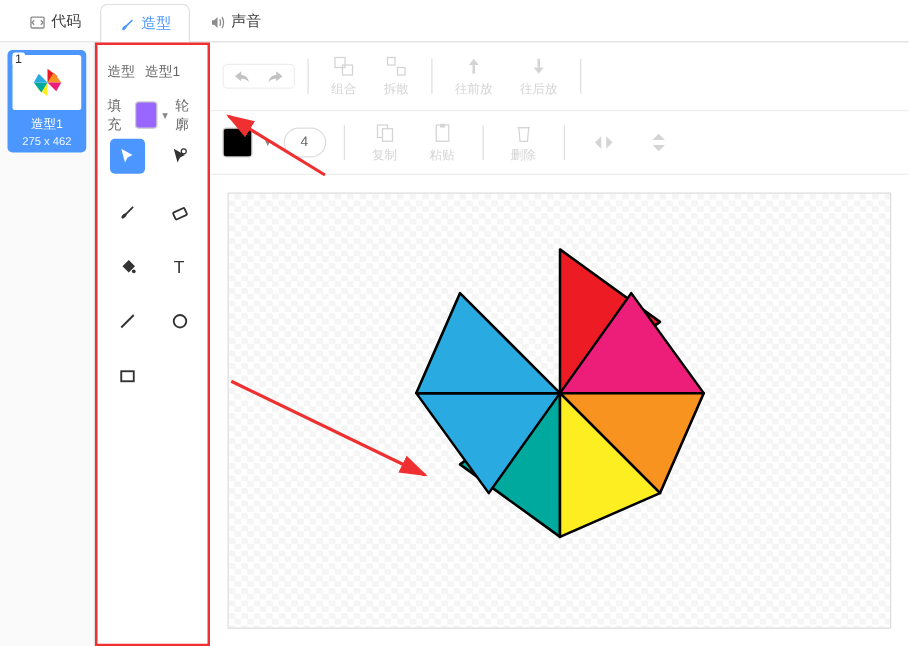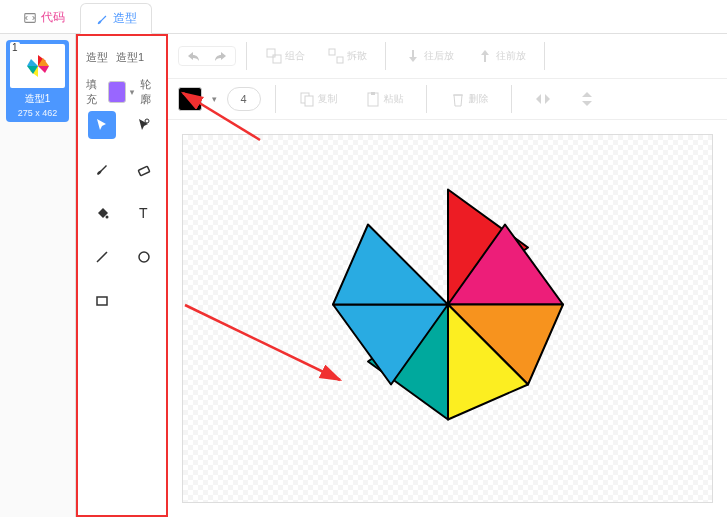--- a/index.html
+++ b/index.html
@@ -1,38 +1,38 @@
 <!DOCTYPE html>
 <html><head>
   <meta charset="utf-8">
   <style>
     * { margin: 0; padding: 0; box-sizing: border-box; font-family: "Microsoft YaHei", sans-serif; }
     body { background: #fff; width: 727px; height: 517px; overflow: hidden; position: relative; }
     .tabs { display: flex; border-bottom: 1px solid #e0e0e0; height: 34px; align-items: flex-end; padding-left: 8px; }
-    .tab { padding: 6px 14px; font-size: 12px; color: #ec4899; cursor: pointer; display: flex; align-items: center; gap: 4px; border: 1px solid transparent; }
+    .tab { padding: 6px 14px; font-size: 12px; color: #404040; cursor: pointer; display: flex; align-items: center; gap: 4px; border: 1px solid transparent; }
     .tab.active { color: #4c97ff; border: 1px solid #e0e0e0; border-bottom: 1px solid #fff; border-radius: 6px 6px 0 0; background: #fff; margin-bottom: -1px; }
     .tab-icon { width: 14px; height: 14px; }
     .body { display: flex; height: calc(100% - 34px); }
     .left-col { width: 76px; padding: 6px; background: #fafafa; border-right: 1px solid #e0e0e0; }
     .thumb { background: #4c97ff; border-radius: 4px; padding: 2px; text-align: center; position: relative; }
     .thumb-num { position: absolute; top: 2px; left: 4px; font-size: 10px; color: #333; background: #fff; border-radius: 2px; padding: 0 2px; }
     .thumb-img { background: #fff; height: 44px; margin: 2px; border-radius: 2px; display: flex; align-items: center; justify-content: center; }
     .thumb-label { color: #fff; font-size: 10px; padding: 2px 0; }
     .thumb-dims { color: #fff; font-size: 9px; padding-bottom: 2px; opacity: 0.9; }
     .mid-col { width: 92px; border: 2px solid #f03030; padding: 8px; }
     .costume-row { display: flex; gap: 8px; font-size: 11px; color: #666; margin-bottom: 12px; padding-top: 6px; }
     .fill-row { display: flex; align-items: center; gap: 4px; font-size: 11px; color: #666; }
     .swatch { width: 22px; height: 22px; border: 1px solid #ccc; border-radius: 3px; }
     .dd { font-size: 9px; color: #888; }
     .tool-grid { display: grid; grid-template-columns: 1fr 1fr; gap: 16px 14px; padding: 4px 2px; }
     .tool { width: 28px; height: 28px; display: flex; align-items: center; justify-content: center; border-radius: 4px; cursor: pointer; }
     .tool.sel { background: #4c97ff; }
     .right-col { flex: 1; display: flex; flex-direction: column; }
     .toolbar1 { display: flex; align-items: center; gap: 6px; padding: 8px 10px; border-bottom: 1px solid #eee; }
-    .tbtn { display: flex; align-items: center; font-size: 10px; color: #aaa; padding: 2px 8px; cursor: pointer; gap: 2px; opacity: 0.5; }
+    .tbtn { display: flex; flex-direction: column; align-items: center; font-size: 10px; color: #aaa; padding: 2px 8px; cursor: pointer; gap: 2px; opacity: 0.5; }
     .tbtn-icon { width: 18px; height: 18px; }
     .vsep { width: 1px; height: 28px; background: #e0e0e0; margin: 0 4px; }
     .undo-group { display: flex; border: 1px solid #ddd; border-radius: 4px; padding: 2px 6px; gap: 8px; opacity: 0.5; }
     .toolbar2 { display: flex; align-items: center; gap: 10px; padding: 6px 10px; border-bottom: 1px solid #eee; font-size: 11px; color: #666; }
     .swatch2 { width: 24px; height: 24px; border: 1px solid #ccc; border-radius: 3px; }
     .num-box { width: 34px; height: 24px; border: 1px solid #ddd; border-radius: 12px; text-align: center; font-size: 11px; line-height: 22px; color: #666; }
     .canvas-wrap { flex: 1; padding: 14px; position: relative; }
     .canvas { width: 100%; height: 100%; border: 1px solid #ddd; position: relative; background-image: repeating-conic-gradient(#f5f5f5 0 25%, #fff 0 50%); background-size: 10px 10px; }
     .pinwheel { position: absolute; left: 50%; top: 50%; transform: translate(-50%, -55%); }
     .arrow { position: absolute; pointer-events: none; }
@@ -47,20 +47,27 @@
         <path d="M5 6l-2 2 2 2M11 6l2 2-2 2" stroke="#8b8b8b" stroke-width="1.2" fill="none"></path>
       </svg>
     <span>代码</span>
   </div>
   <div class="tab active">
     <svg class="tab-icon" viewBox="0 0 16 16">
         <path d="M3 13c1-3 3-3 4-4l5-5 1 1-5 5c-1 1-1 3-4 4z" fill="#4c97ff"></path>
       </svg>
     <span>造型</span>
   </div>
+  <div class="tab">
+    <svg class="tab-icon" viewBox="0 0 16 16">
+        <path d="M3 6h2l3-3v10l-3-3H3z" fill="#8b8b8b"></path>
+        <path d="M10 5c1 1 1 5 0 6M12 3c2 2 2 8 0 10" stroke="#8b8b8b" fill="none" stroke-width="1.2"></path>
+      </svg>
+    <span>声音</span>
+  </div>
 </div>
 
 <div class="body">
   <div class="left-col">
     <div class="thumb">
       <div class="thumb-num">1</div>
       <div class="thumb-img">
         <svg width="30" height="30" viewBox="0 0 30 30">
             <polygon points="15,15 15,4 23,10" fill="#ed1c24"></polygon>
             <polygon points="15,15 26,15 20,7" fill="#f7931e"></polygon>
@@ -158,31 +165,31 @@
       <div class="tbtn">
           <svg class="tbtn-icon" viewBox="0 0 18 18">
             <rect x="2" y="2" width="6" height="6" fill="none" stroke="#aaa"></rect>
             <rect x="10" y="10" width="6" height="6" fill="none" stroke="#aaa"></rect>
           </svg>
           <span>拆散</span>
         </div>
       <div class="vsep"></div>
       <div class="tbtn">
           <svg class="tbtn-icon" viewBox="0 0 18 18">
+            <path d="M9 3l4 5H5z" fill="#aaa"></path>
+            <line x1="9" y1="8" x2="9" y2="15" stroke="#aaa" stroke-width="2"></line>
+          </svg>
+          <span>往前放</span>
+        </div>
+      <div class="tbtn">
+          <svg class="tbtn-icon" viewBox="0 0 18 18">
             <path d="M9 15l4-5H5z" fill="#aaa"></path>
             <line x1="9" y1="3" x2="9" y2="10" stroke="#aaa" stroke-width="2"></line>
           </svg>
           <span>往后放</span>
-        </div>
-      <div class="tbtn">
-          <svg class="tbtn-icon" viewBox="0 0 18 18">
-            <path d="M9 3l4 5H5z" fill="#aaa"></path>
-            <line x1="9" y1="8" x2="9" y2="15" stroke="#aaa" stroke-width="2"></line>
-          </svg>
-          <span>往前放</span>
         </div>
       <div class="vsep"></div>
     </div>
     <div class="toolbar2">
       <div class="swatch2" style="background:#000"></div>
       <span class="dd">▾</span>
       <div class="num-box">4</div>
       <div class="vsep"></div>
       <div class="tbtn">
           <svg class="tbtn-icon" viewBox="0 0 18 18">

